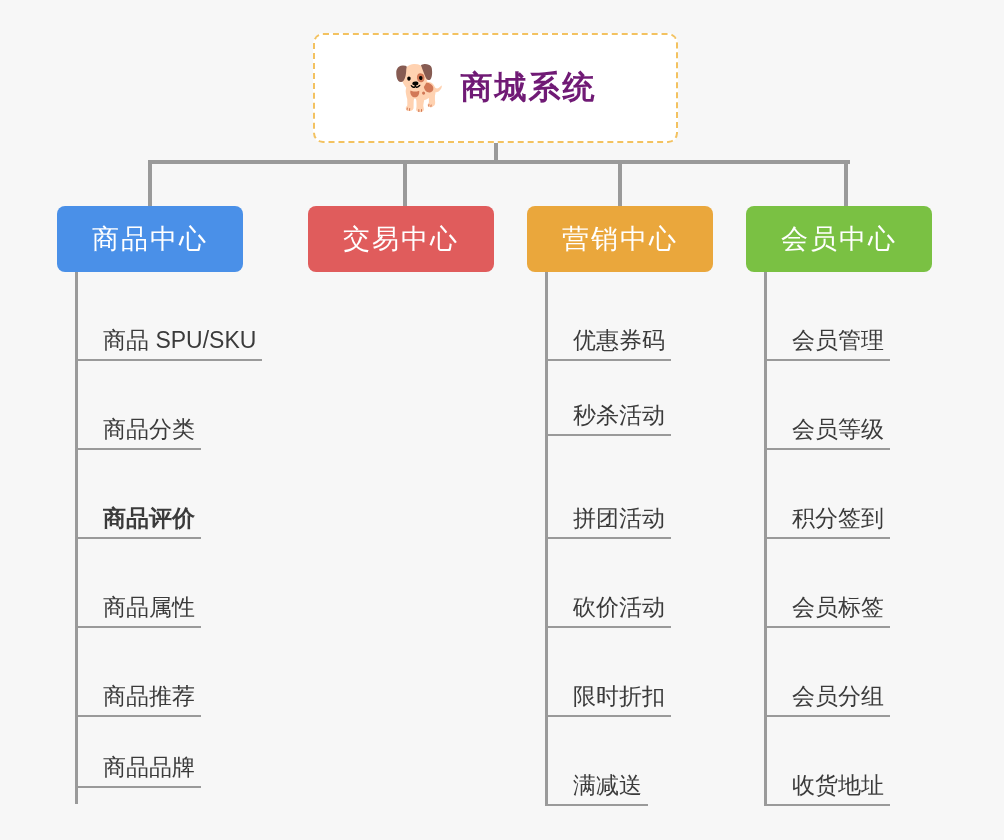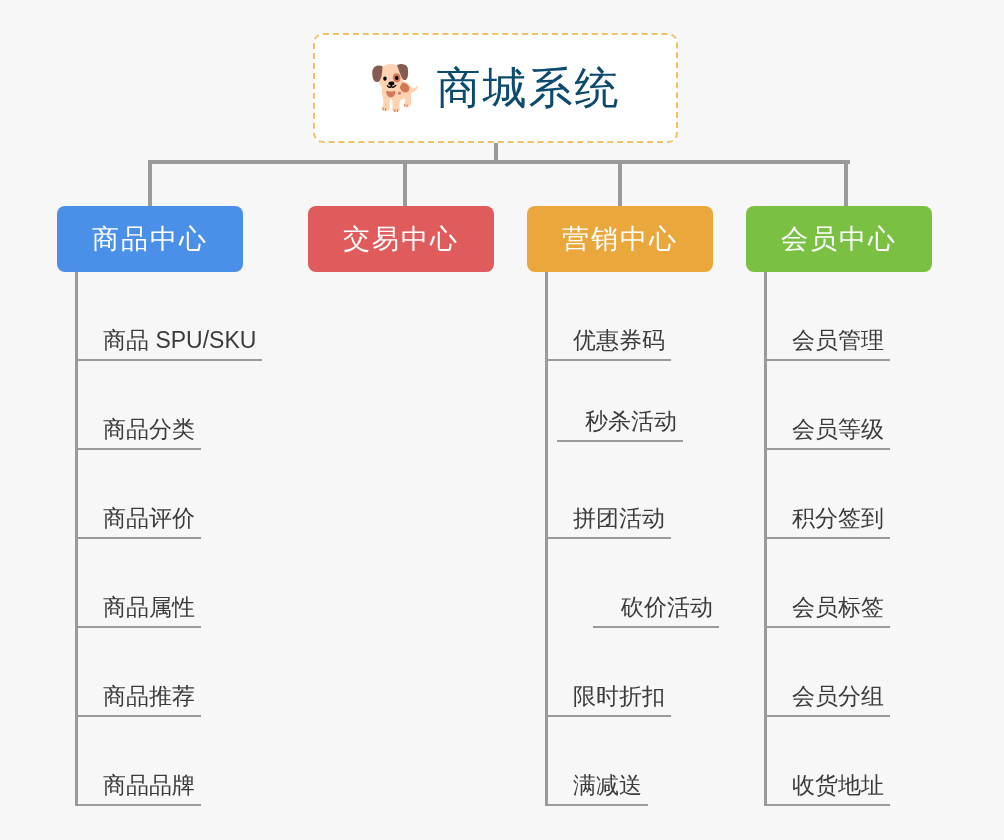--- a/index.html
+++ b/index.html
@@ -21,24 +21,24 @@
     box-sizing:border-box;
     display:flex;align-items:center;justify-content:center;
     gap:14px;
   }
   .root-icon{
     width:52px;height:52px;
     display:flex;align-items:center;justify-content:center;
     font-size:44px;line-height:1;
   }
   .root-title{
-    font-size:44px;
-    color:#0c4a6e;
+    font-size:32px;
+    color:#701a75;
     letter-spacing:2px;
-    font-weight:400;
+    font-weight:700;
     white-space:nowrap;
   }
 
   
   .conn{position:absolute;background:#9a9a9a;}
   .conn-v-root{left:494px;top:143px;width:4px;height:21px;}
   .conn-bus{left:150px;top:160px;width:700px;height:4px;}
   .conn-drop{top:160px;width:4px;height:46px;}
 
   
@@ -92,55 +92,55 @@
           <span>商品中心</span>
         </div>
         <div class="leaf-wrap" style="height: 622px;">
           <div class="spine" style="height: 532px;"></div>
           <div class="leaf" style="top: 0px;">
             <span class="leaf-inner">商品 SPU/SKU</span>
           </div>
           <div class="leaf" style="top: 89px;">
             <span class="leaf-inner">商品分类</span>
           </div>
-          <div class="leaf" style="top: 178px;">
+          <div class="leaf" style="top: 178px; font-weight: bold;">
             <span class="leaf-inner">商品评价</span>
           </div>
           <div class="leaf" style="top: 267px;">
             <span class="leaf-inner">商品属性</span>
           </div>
           <div class="leaf" style="top: 356px;">
             <span class="leaf-inner">商品推荐</span>
           </div>
-          <div class="leaf" style="top: 445px; text-align: right;">
+          <div class="leaf" style="top: 427px; text-align: right;">
             <span class="leaf-inner">商品品牌</span>
           </div>
         </div>
       </div>
       <div class="col" style="left: 308px; width: 186px;">
         <div class="cat-header" style="background: rgb(224, 92, 92);">
           <span>交易中心</span>
         </div>
       </div>
       <div class="col" style="left: 527px; width: 186px;">
         <div class="cat-header" style="background: rgb(234, 167, 60);">
           <span>营销中心</span>
         </div>
         <div class="leaf-wrap" style="height: 534px;">
           <div class="spine" style="height: 532px;"></div>
           <div class="leaf" style="top: 0px;">
             <span class="leaf-inner">优惠券码</span>
           </div>
-          <div class="leaf" style="top: 81px; padding-left: 12px;">
+          <div class="leaf" style="top: 75px;">
             <span class="leaf-inner">秒杀活动</span>
           </div>
           <div class="leaf" style="top: 178px;">
             <span class="leaf-inner">拼团活动</span>
           </div>
-          <div class="leaf" style="top: 267px; margin-left: 48px;">
+          <div class="leaf" style="top: 267px;">
             <span class="leaf-inner">砍价活动</span>
           </div>
           <div class="leaf" style="top: 356px;">
             <span class="leaf-inner">限时折扣</span>
           </div>
           <div class="leaf" style="top: 445px;">
             <span class="leaf-inner">满减送</span>
           </div>
         </div>
       </div>

